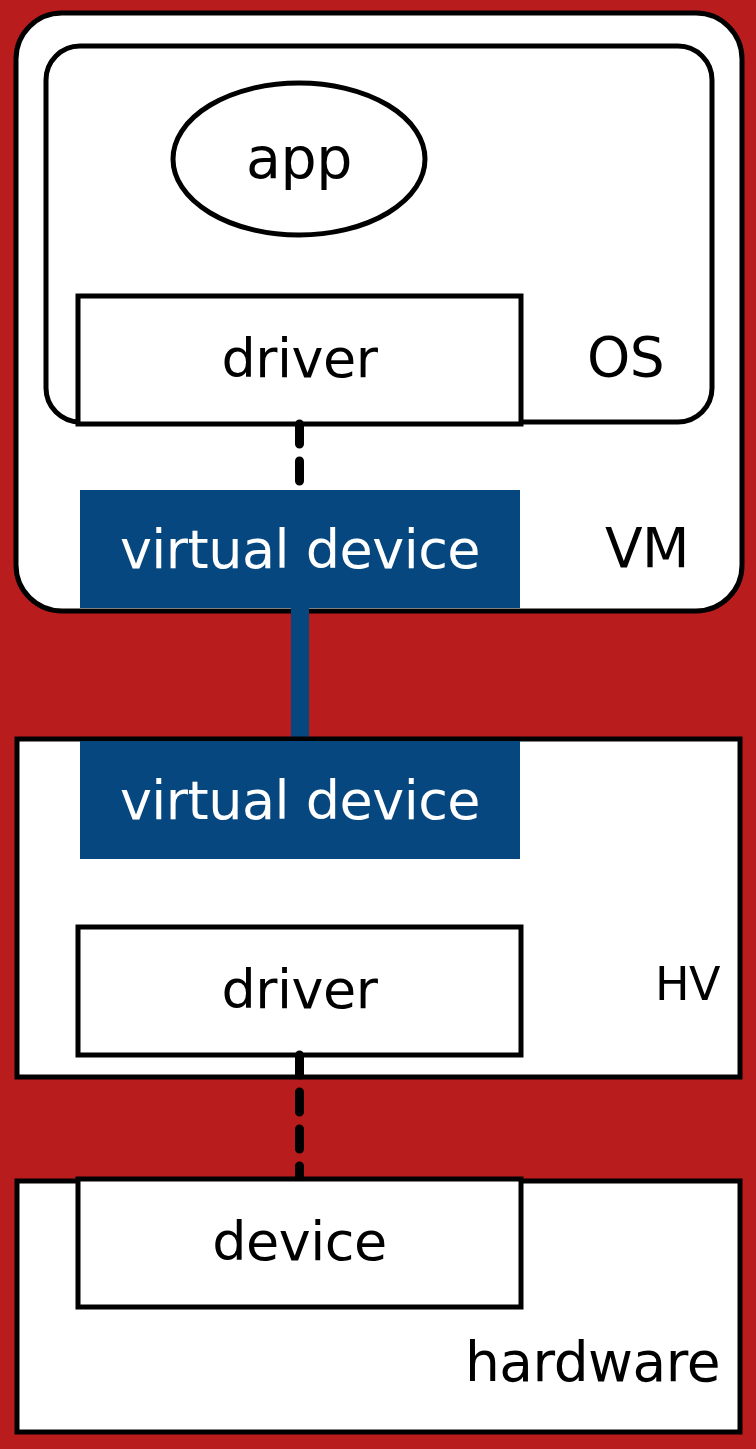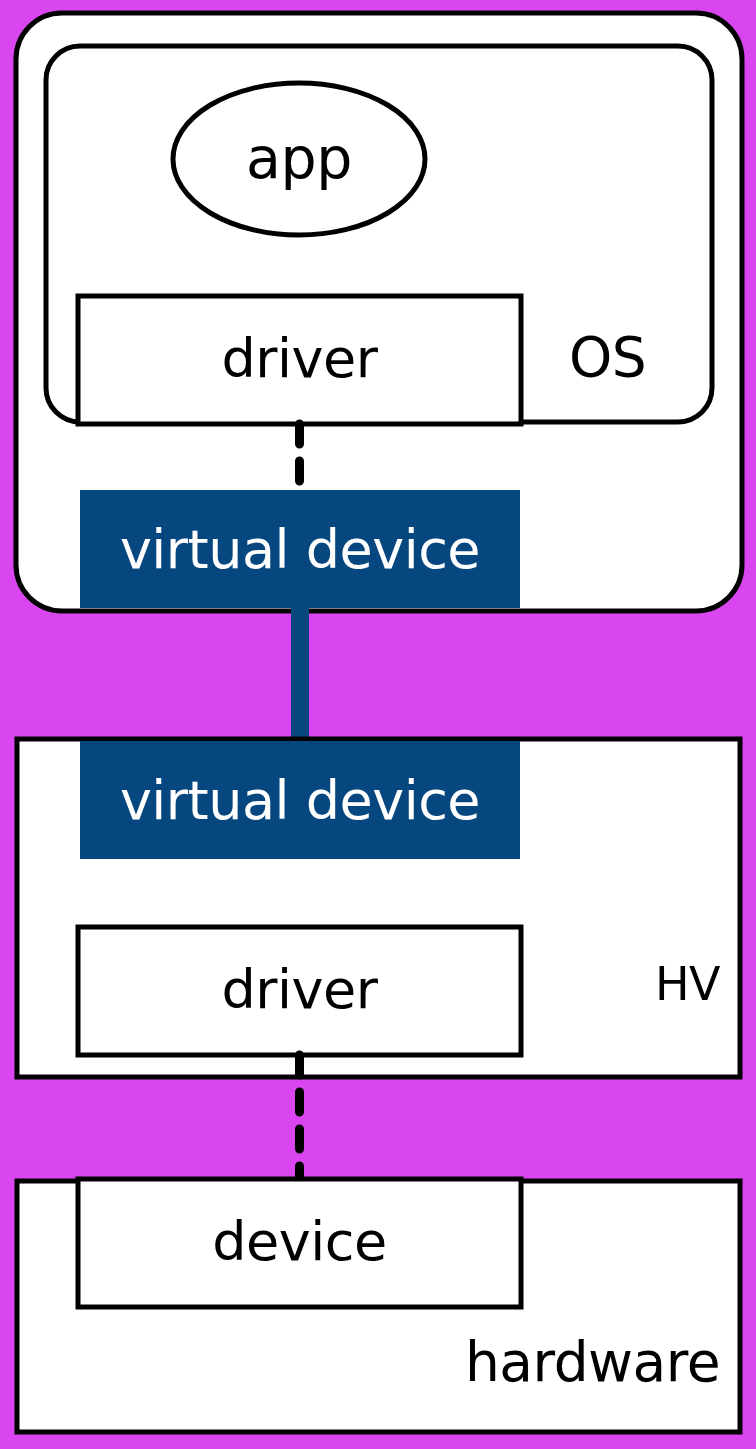--- a/index.html
+++ b/index.html
@@ -7,21 +7,21 @@
     padding: 0;
     background: #ffffff;
   }
   body {
     font-family: "DejaVu Sans", sans-serif;
   }
   #diagram {
     position: relative;
     width: 756px;
     height: 1449px;
-    background: #d946ef;
+    background: #b91c1c;
     overflow: hidden;
   }
   #diagram svg {
     position: absolute;
     top: 0;
     left: 0;
   }
   .lbl {
     position: absolute;
     font-family: "DejaVu Sans", sans-serif;
@@ -68,24 +68,25 @@
     <rect x="17" y="1181" width="723" height="251" fill="#ffffff" stroke="#000000" stroke-width="5"></rect>
 
     <rect x="78" y="1179" width="443" height="128" fill="#ffffff" stroke="#000000" stroke-width="5"></rect>
 
   </svg>
 
   <div class="lbl center-line" style="left:173px; top:130px; width:252px; font-size:57px;">app</div>
 
   <div class="lbl center-line" style="left:78px; top:332px; width:443px; font-size:54px;">driver</div>
 
-  <div class="lbl" style="left:569px; top:330px; font-size:55px;">OS</div>
+  <div class="lbl" style="left:587px; top:330px; font-size:55px;">OS</div>
 
   <div class="lbl center-line white" style="left:80px; top:523px; width:440px; font-size:54px;">virtual device</div>
 
+  <div class="lbl" style="left:605px; top:521px; font-size:55px;">VM</div>
 
   <div class="lbl center-line white" style="left:80px; top:774px; width:440px; font-size:54px;">virtual device</div>
 
   <div class="lbl center-line" style="left:78px; top:963px; width:443px; font-size:54px;">driver</div>
 
   <div class="lbl" style="left:655px; top:961px; font-size:46px;">HV</div>
 
   <div class="lbl center-line" style="left:78px; top:1215px; width:443px; font-size:54px;">device</div>
 
   <div class="lbl" style="left:465px; top:1335px; font-size:55px;">hardware</div>

